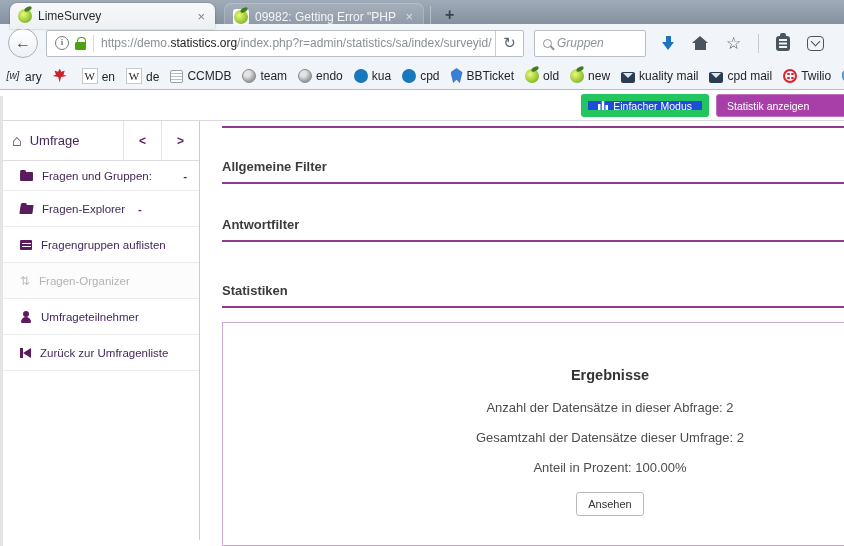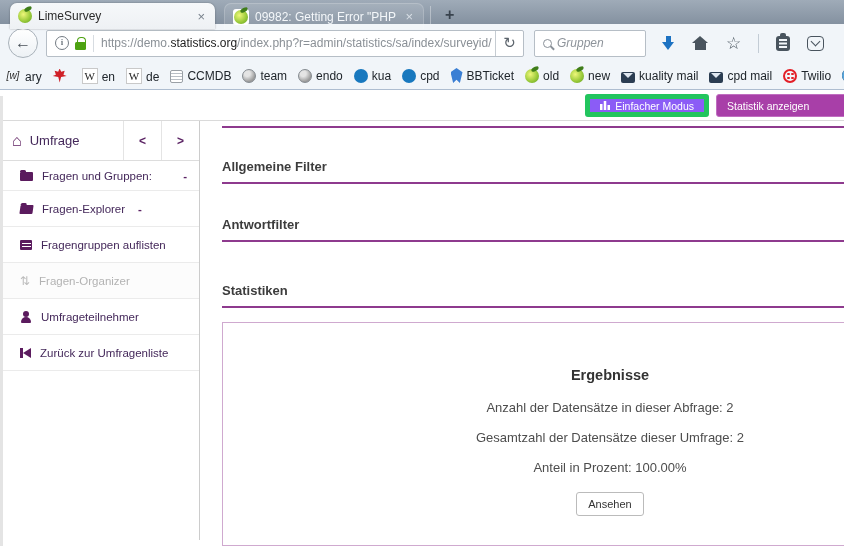--- a/index.html
+++ b/index.html
@@ -64,21 +64,21 @@
   [data-icon="mail"] { width:14px; height:11px; background:#2b3d52; border-radius:2px; position:relative; }
   [data-icon="mail"]::after { content:""; position:absolute; top:1px; left:2px; border-left:5px solid transparent; border-right:5px solid transparent; border-top:5px solid #dfe7f0; }
   [data-icon="twilio"] { width:14px; height:14px; border:2px solid #e31e26; border-radius:50%; position:relative; }
   [data-icon="twilio"]::after { content:""; position:absolute; left:2px; top:2px; width:2.5px; height:2.5px; border-radius:50%; background:#e31e26; box-shadow:4px 0 0 #e31e26, 0 4px 0 #e31e26, 4px 4px 0 #e31e26; }
   [data-icon="moon"] { width:15px; height:15px; border-radius:50%; background:#16324f; position:relative; overflow:hidden; }
   [data-icon="moon"]::after { content:""; position:absolute; left:-2px; top:2px; width:11px; height:11px; border-radius:50%; background:#56a3d9; }
 
   
   .page-top { height:31px; background:#fff; border-bottom:1px solid #dadada; position:relative; }
   .ls-btn { position:absolute; top:4px; height:23px; border-radius:3px; color:#fff; font-size:10.5px; display:flex; align-items:center; gap:5px; padding:0 10px; white-space:nowrap; }
-  .btn-simple { right:135px; background:#8b5cf6; border:5px solid #22c55e; }
+  .btn-simple { right:135px; background:#1d4ed8; border:7px solid #22c55e; }
   .btn-stats { right:-62px; width:190px; background:#a83fa8; border:1px solid #c06ec0; }
   .page-left-edge { position:absolute; left:0; top:96px; bottom:0; width:3px; background:#e4e4e4; z-index:5; }
 
   .page-body { display:flex; height:419px; }
   .sidebar { width:200px; border-right:1px solid #ccc; background:#fff; flex:none; font-size:11.5px; color:#44285a; }
   .sb-header { height:40px; display:flex; align-items:center; border-bottom:1px solid #ddd; font-size:13px; }
   .sb-header .label-wrap { flex:1; display:flex; align-items:center; gap:8px; padding-left:12px; height:100%; }
   .sb-chev { width:38px; height:100%; border-left:1px solid #e4e4e4; display:flex; align-items:center; justify-content:center; font-weight:bold; font-size:12px; color:#5b2364; }
   .sb-row { height:36px; display:flex; align-items:center; gap:9px; padding-left:20px; border-bottom:1px solid #ebebeb; position:relative; }
   .sb-row.child { padding-left:20px; }

